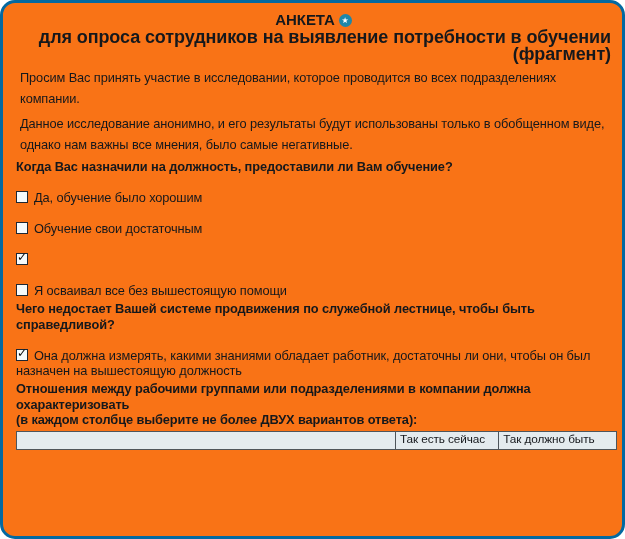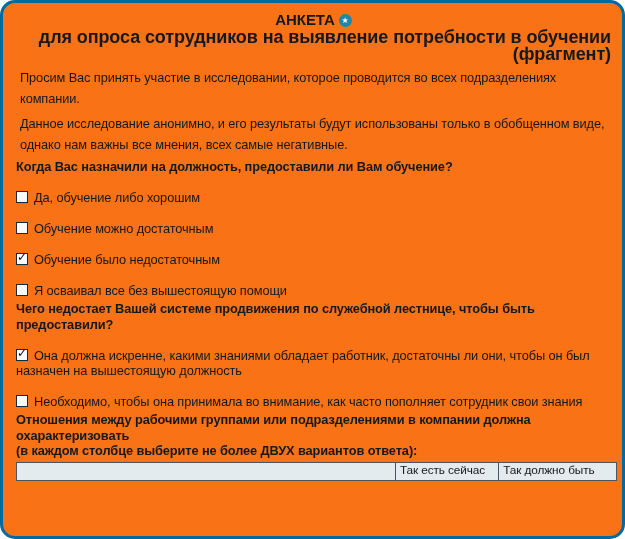--- a/index.html
+++ b/index.html
@@ -46,45 +46,42 @@
 
 <div class="page">
 
   <div class="title-row">
     <span>АНКЕТА</span><span class="badge"><span>★</span></span>
   </div>
   <div class="subtitle">для опроса сотрудников на выявление потребности в обучении (фрагмент)</div>
 
   <p class="para">Просим Вас принять участие в исследовании, которое проводится во всех подразделениях компании.</p>
   <p class="para">Данное исследование анонимно, и его результаты будут использованы только в обобщенном виде,
-однако нам важны все мнения, всех самые негативные.</p>
+однако нам важны все мнения, было самые негативные.</p>
 
   <div class="q-head">Когда Вас назначили на должность, предоставили ли Вам обучение?</div>
 
   <div class="option">
-    <span class="checkbox"><span class="mark"></span></span><span>Да, обучение либо хорошим</span>
+    <span class="checkbox"><span class="mark"></span></span><span>Да, обучение было хорошим</span>
   </div>
   <div class="option">
-    <span class="checkbox"><span class="mark"></span></span><span>Обучение можно достаточным</span>
+    <span class="checkbox"><span class="mark"></span></span><span>Обучение свои достаточным</span>
   </div>
   <div class="option">
-    <span class="checkbox"><span class="mark">✓</span></span><span>Обучение было недостаточным</span>
+    <span class="checkbox"><span class="mark">✓</span></span>
   </div>
   <div class="option">
     <span class="checkbox"><span class="mark"></span></span><span>Я осваивал все без вышестоящую помощи</span>
   </div>
 
-  <div class="q-head">Чего недостает Вашей системе продвижения по служебной лестнице, чтобы быть предоставили?</div>
+  <div class="q-head">Чего недостает Вашей системе продвижения по служебной лестнице, чтобы быть справедливой?</div>
 
   <div class="option">
-    <span class="checkbox"><span class="mark">✓</span></span><span>Она должна искренне, какими знаниями обладает работник, достаточны ли они, чтобы он был
+    <span class="checkbox"><span class="mark">✓</span></span><span>Она должна измерять, какими знаниями обладает работник, достаточны ли они, чтобы он был
 назначен на вышестоящую должность</span>
-  </div>
-  <div class="option">
-    <span class="checkbox"><span class="mark"></span></span><span>Необходимо, чтобы она принимала во внимание, как часто пополняет сотрудник свои знания</span>
   </div>
 
   <div class="q-head">Отношения между рабочими группами или подразделениями в компании должна охарактеризовать
 (в каждом столбце выберите не более ДВУХ вариантов ответа):</div>
 
   <table class="rel">
     <tbody>
         <tr>
       <th class="c1"></th>
       <th class="c2">Так есть сейчас</th>

